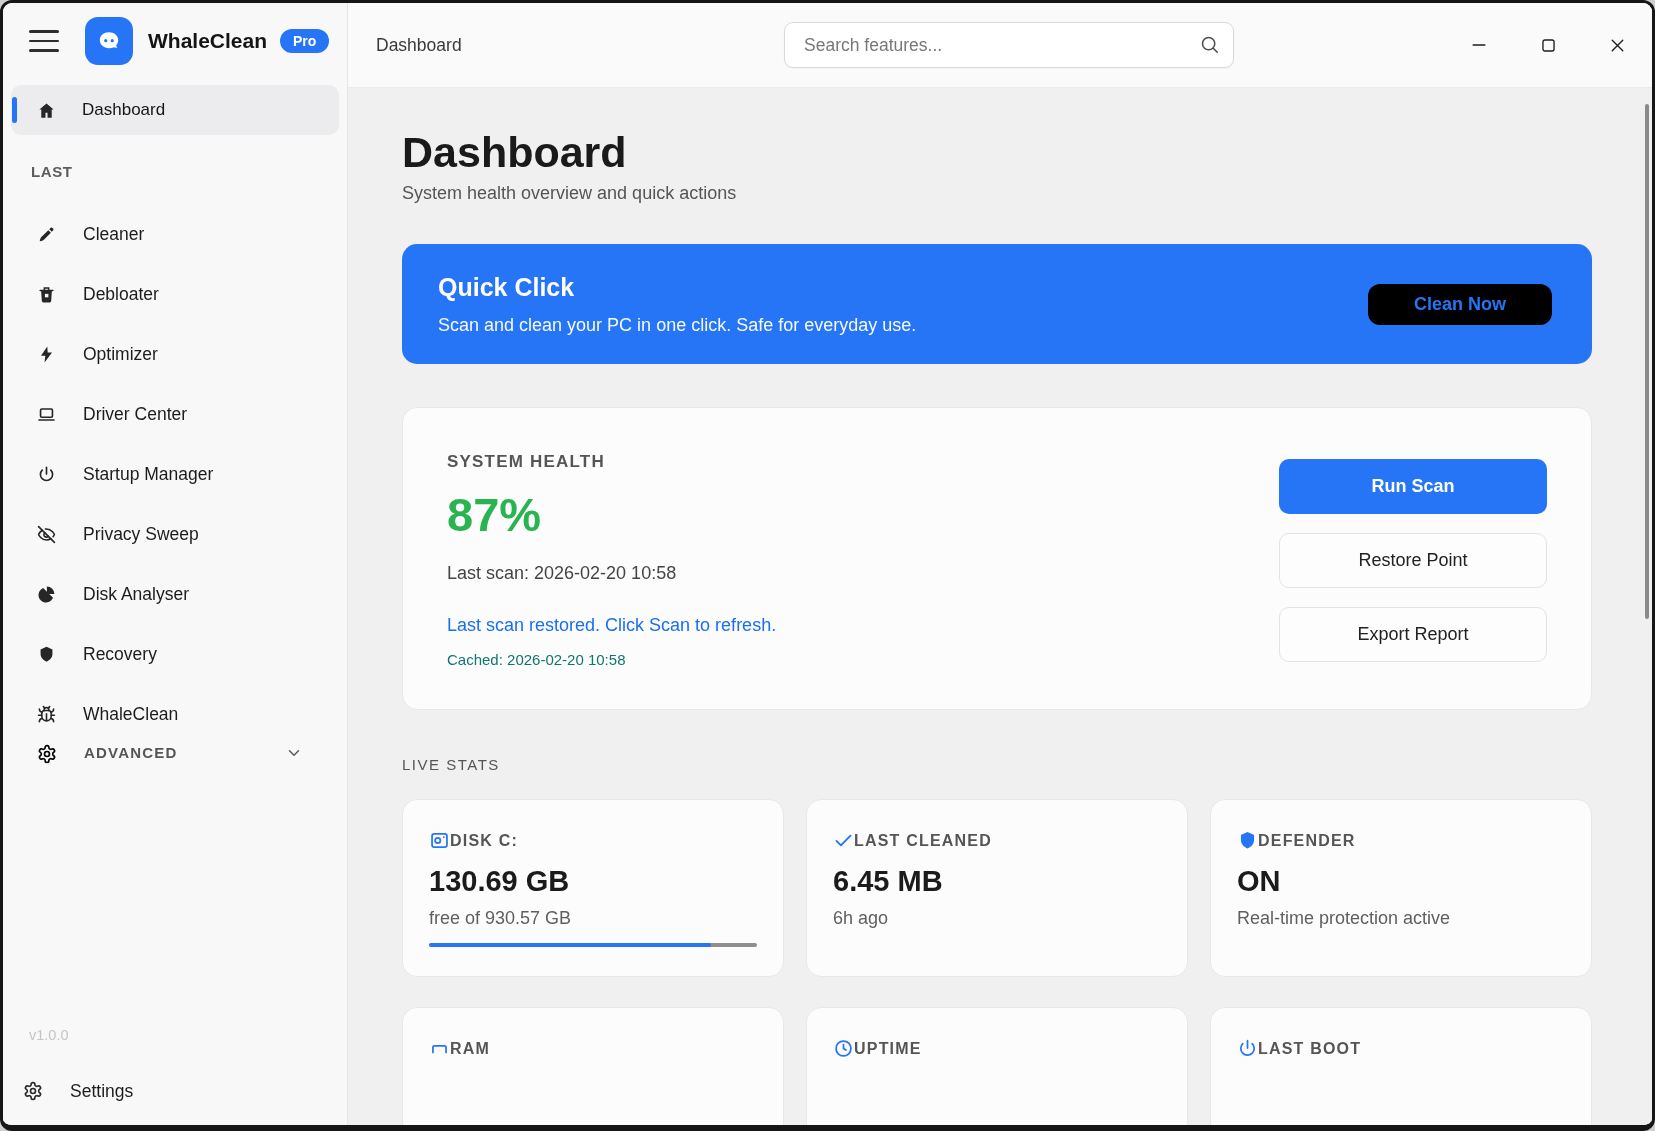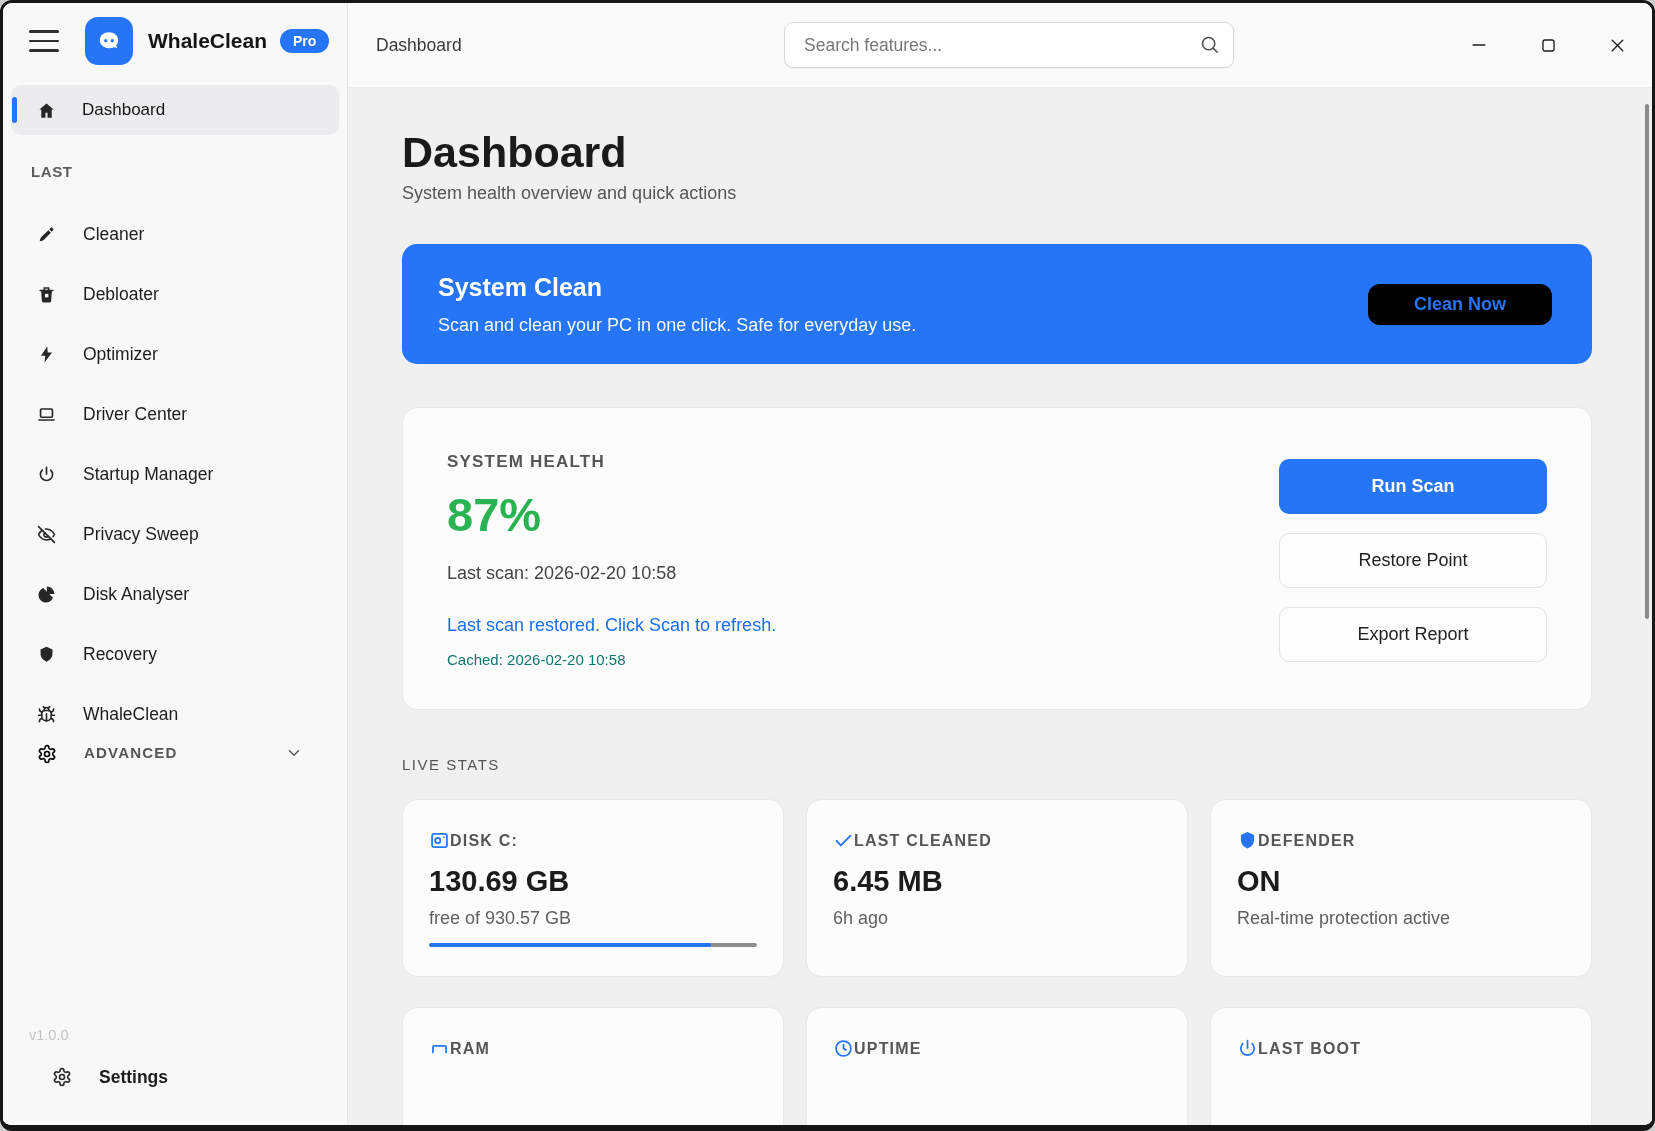--- a/index.html
+++ b/index.html
@@ -49,21 +49,21 @@
   .nav-item .label{font-size:17.5px;color:#1d1d1d;}
   .nav-item svg,.active-item svg{color:#262626;}
   .adv-item{
     height:60px;display:flex;padding-left:34px;gap:27px;cursor:pointer;
   }
   .adv-item .label{font-size:15px;font-weight:700;color:#555;letter-spacing:1.2px;}
   .adv-item .chev{margin-left:auto;margin-right:44px;color:#5a5a5a;}
   .sb-spacer{flex:1;}
   .version{margin:0 0 24px 26px;font-size:14.5px;color:#c5c5c8;}
   .settings-item{
-    height:48px;margin-bottom:10px;display:flex;padding-left:49px;gap:27px;cursor:pointer;font-weight:bold;
+    height:48px;margin-bottom:10px;display:flex;align-items:center;padding-left:20px;gap:27px;cursor:pointer;
   }
   .settings-item .label{font-size:17.5px;color:#1d1d1d;}
   
   .main-col{flex:1;min-width:0;display:flex;flex-direction:column;position:relative;background:#f0f0f1;}
   .topbar{
     height:85px;flex:0 0 85px;background:#fafafa;border-bottom:1px solid #ececec;
     display:flex;align-items:center;padding:0 0 0 28px;position:relative;box-sizing:border-box;
   }
   .breadcrumb{font-size:17.5px;color:#3a3a3a;}
   .search-wrap{position:absolute;left:436px;top:19px;width:450px;height:46px;}
@@ -275,21 +275,21 @@
         </div>
       </div>
     </header>
 
     <div class="content">
       <h1 class="page-title">Dashboard</h1>
       <div class="page-subtitle">System health overview and quick actions</div>
 
       <div class="banner">
         <div>
-          <div class="banner-title">System Clean</div>
+          <div class="banner-title">Quick Click</div>
           <div class="banner-desc">Scan and clean your PC in one click. Safe for everyday use.</div>
         </div>
         <button class="banner-btn">Clean Now</button>
       </div>
 
       <div class="health-card">
         <div>
           <div class="health-label">SYSTEM HEALTH</div>
           <div class="health-score">87%</div>
           <div class="health-lastscan">Last scan: 2026-02-20 10:58</div>

